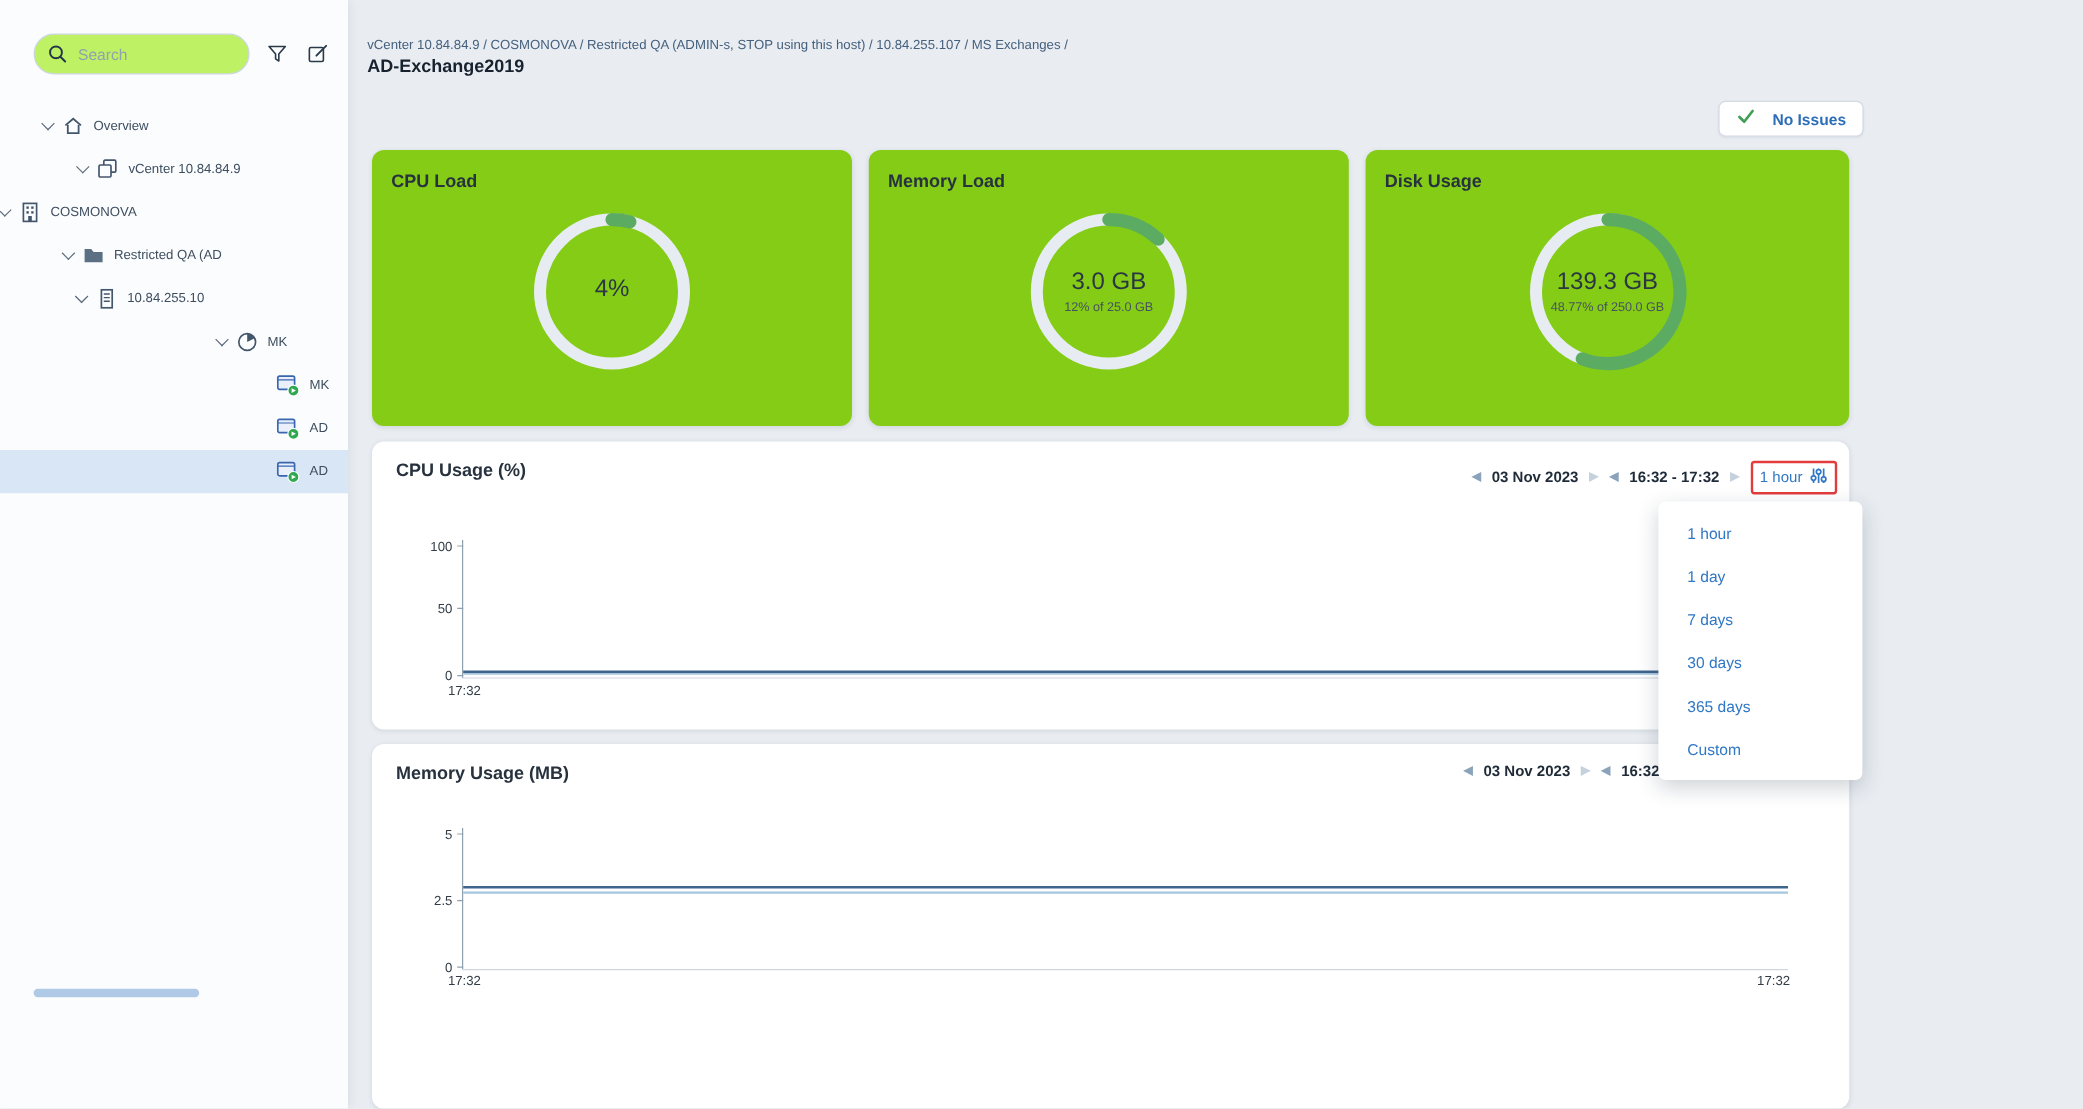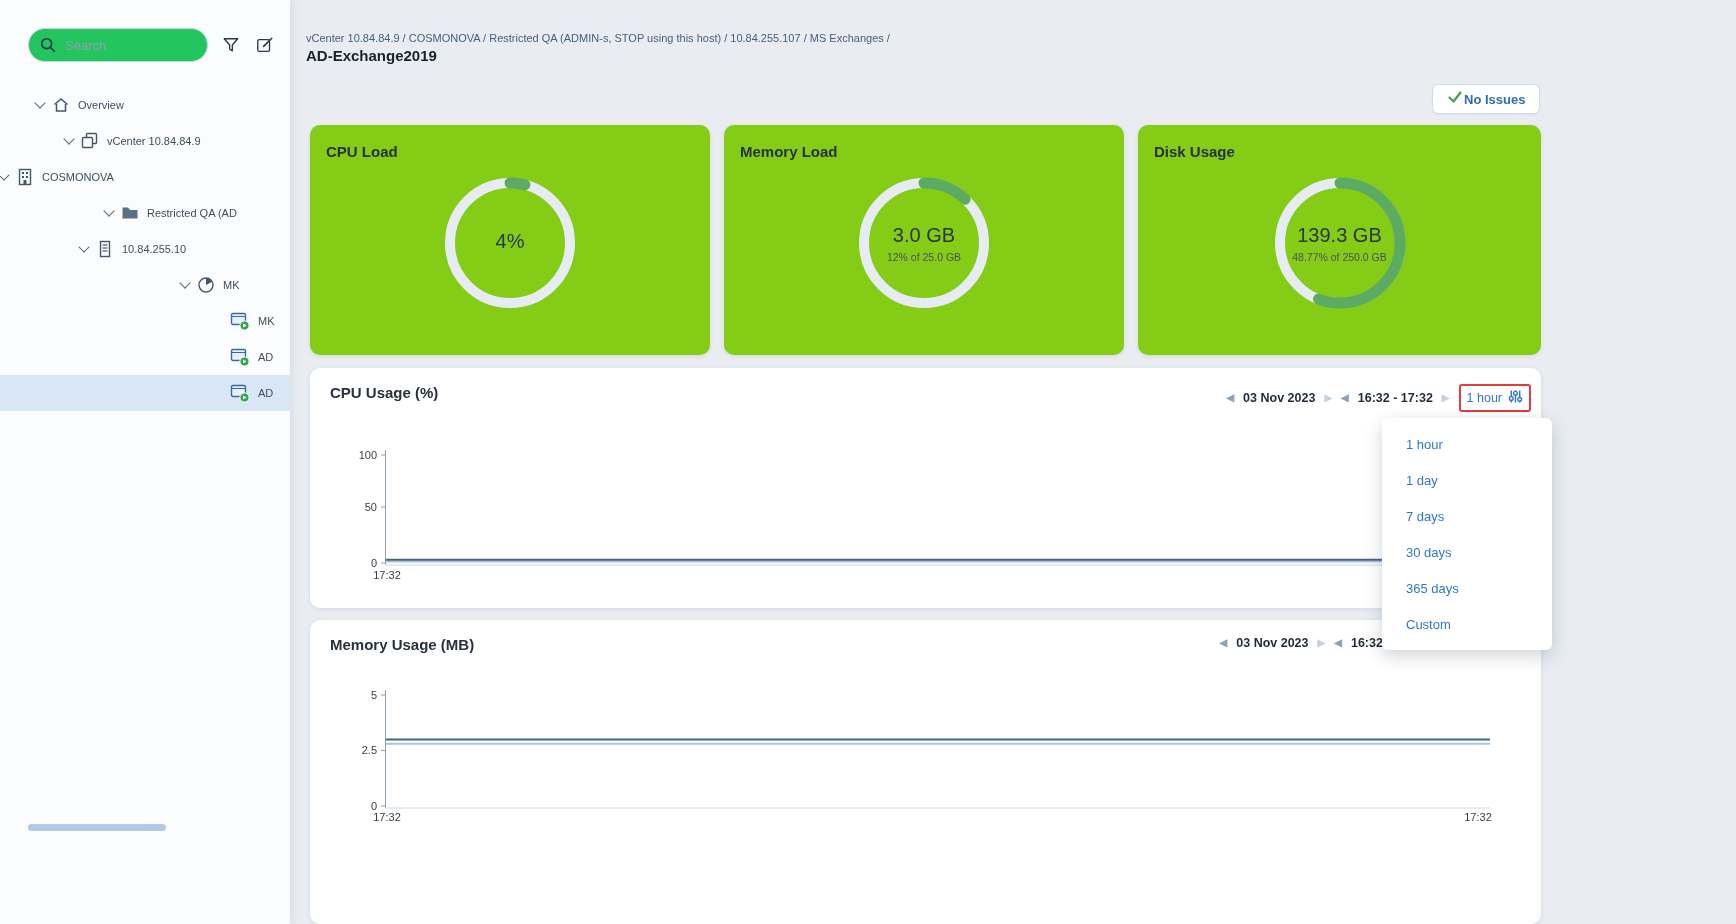--- a/index.html
+++ b/index.html
@@ -5,41 +5,41 @@
   *{box-sizing:border-box;margin:0;padding:0}
   html,body{width:1736px;height:924px}
   body{font-family:"Liberation Sans",sans-serif;background:#e9edf2;overflow:hidden}
   #app{position:relative;width:1736px;height:924px;background:#e9edf2;overflow:hidden}
 
   
   .sidebar{position:absolute;left:0;top:0;width:290px;height:924px;background:#fbfcfe;
            box-shadow:2px 0 8px rgba(30,50,70,.08);z-index:5;overflow:hidden}
   .search-row{position:absolute;left:0;top:28px;width:290px;height:38px;display:flex;align-items:center}
   .search-box{position:absolute;left:28px;top:0;width:180px;height:34px;border:1px solid #ccd6e0;
-              border-radius:17px;background:#22c55e;display:flex;align-items:center;padding:0 10px;gap:8px}
+              border-radius:17px;background:#bef264;display:flex;align-items:center;padding:0 10px;gap:8px}
   .search-box input{border:none;outline:none;flex:1;font-size:13px;color:#3e4e5f;background:transparent;
                     font-family:"Liberation Sans",sans-serif}
   .search-box input::placeholder{color:#93a1af}
   .side-icon-btn{position:absolute;top:4px;width:30px;height:30px;display:flex;align-items:center;
                  justify-content:center;cursor:pointer}
   .tree{position:absolute;left:0;top:87px;width:290px}
   .tree-row{display:flex;align-items:center;height:36px;gap:8px;font-size:11px;color:#3e4e5f;
             cursor:pointer;white-space:nowrap;overflow:hidden}
   .tree-row.selected{background:#d8e6f6}
   .chev{width:8px;height:8px;border-right:1.6px solid #5c6c7c;border-bottom:1.6px solid #5c6c7c;
         transform:rotate(45deg);margin-top:-4px;flex:none}
   .ticon{flex:none;display:flex;align-items:center}
   .hscroll{position:absolute;left:28px;top:824px;width:138px;height:7px;border-radius:4px;
            background:#b0c9e6;cursor:grab}
 
   
   .breadcrumb{position:absolute;left:306px;top:32px;font-size:11px;color:#44607e;z-index:1}
   .page-title{position:absolute;left:306px;top:47px;font-size:15px;font-weight:700;color:#17222e}
   .status-btn{position:absolute;left:1432px;top:84px;height:30px;padding:0 14px;background:#fff;
-              border:1px solid #d3dbe4;border-radius:6px;display:flex;align-items:center;gap:1px;
+              border:1px solid #d3dbe4;border-radius:6px;display:flex;align-items:center;gap:14px;
               cursor:pointer;box-shadow:0 1px 2px rgba(20,40,60,.06)}
   .status-btn .lbl{font-size:13px;font-weight:700;color:#2d6db8}
 
   
   .gcard{position:absolute;top:125px;height:230px;background:#84cc16;border-radius:10px;
          box-shadow:0 1px 4px rgba(20,40,60,.10)}
   .gcard .gtitle{position:absolute;left:16px;top:18px;font-size:15px;font-weight:700;color:#27323e}
   .donut{position:absolute;left:50%;top:118px;transform:translate(-50%,-50%)}
   .gcenter{position:absolute;left:50%;top:118px;transform:translate(-50%,-50%);text-align:center;width:120px}
   .gval{font-size:20px;color:#2b3642}
@@ -133,31 +133,31 @@
               <rect x="6" y="4" width="2" height="2" fill="#44566b"></rect>
               <rect x="10" y="4" width="2" height="2" fill="#44566b"></rect>
               <rect x="6" y="8" width="2" height="2" fill="#44566b"></rect>
               <rect x="10" y="8" width="2" height="2" fill="#44566b"></rect>
               <rect x="7.5" y="12" width="3" height="4.5" fill="#44566b"></rect>
             </svg>
         </span>
         <span>COSMONOVA</span>
       </div>
 
-      <div class="tree-row" style="padding-left:105px">
+      <div class="tree-row" style="padding-left:53px">
         <span class="chev"></span>
         <span class="ticon">
           <svg viewBox="0 0 18 18" width="18" height="18">
               <path d="M1.5 3.5 h5.5 l2 2.5 h7.5 v8.5 h-15 z" fill="#5b7083"></path>
             </svg>
         </span>
         <span>Restricted QA (AD</span>
       </div>
 
-      <div class="tree-row" style="padding-left:80px">
+      <div class="tree-row" style="padding-left:64px">
         <span class="chev"></span>
         <span class="ticon">
           <svg viewBox="0 0 18 18" width="18" height="18">
               <rect x="4.5" y="1.5" width="9" height="15" stroke="#44566b" fill="none" stroke-width="1.4"></rect>
               <line x1="6.5" y1="5" x2="11.5" y2="5" stroke="#44566b" stroke-width="1.2"></line>
               <line x1="6.5" y1="8" x2="11.5" y2="8" stroke="#44566b" stroke-width="1.2"></line>
               <line x1="6.5" y1="11" x2="11.5" y2="11" stroke="#44566b" stroke-width="1.2"></line>
             </svg>
         </span>
         <span>10.84.255.10</span>

